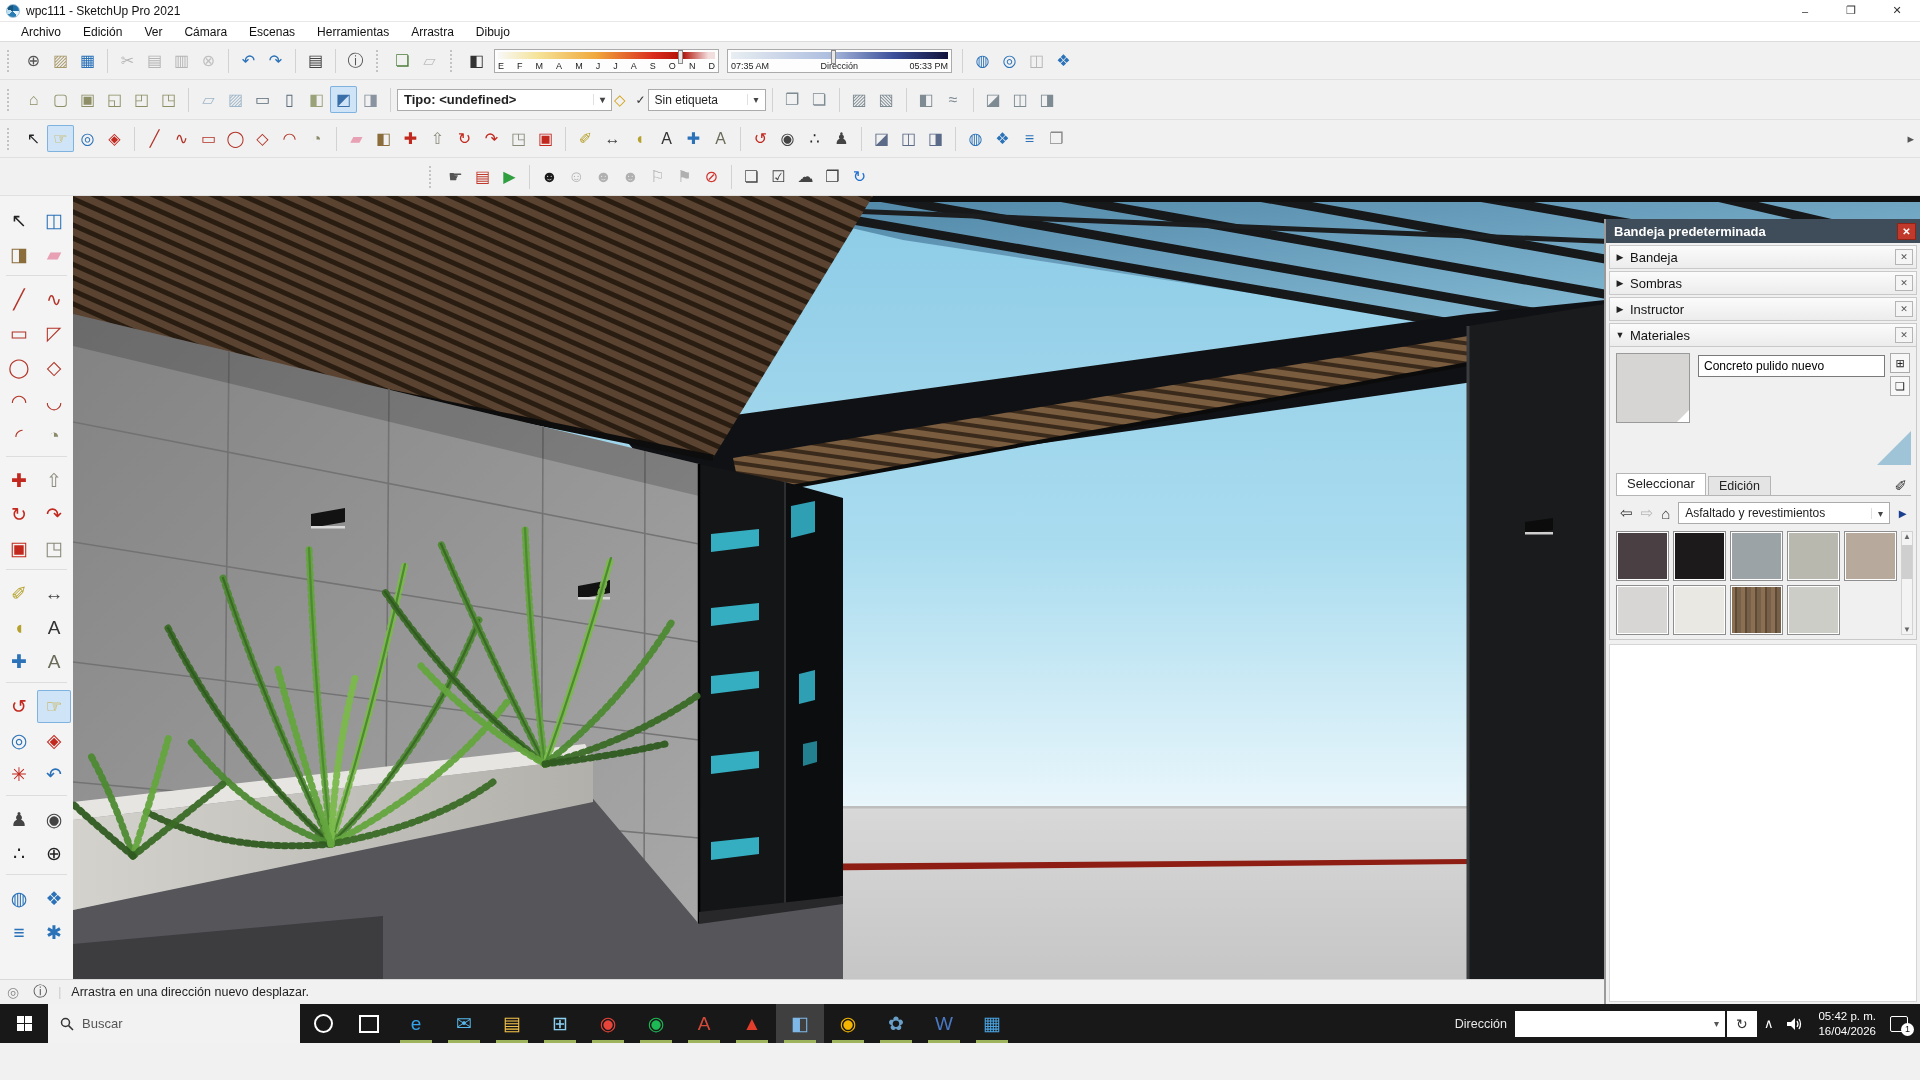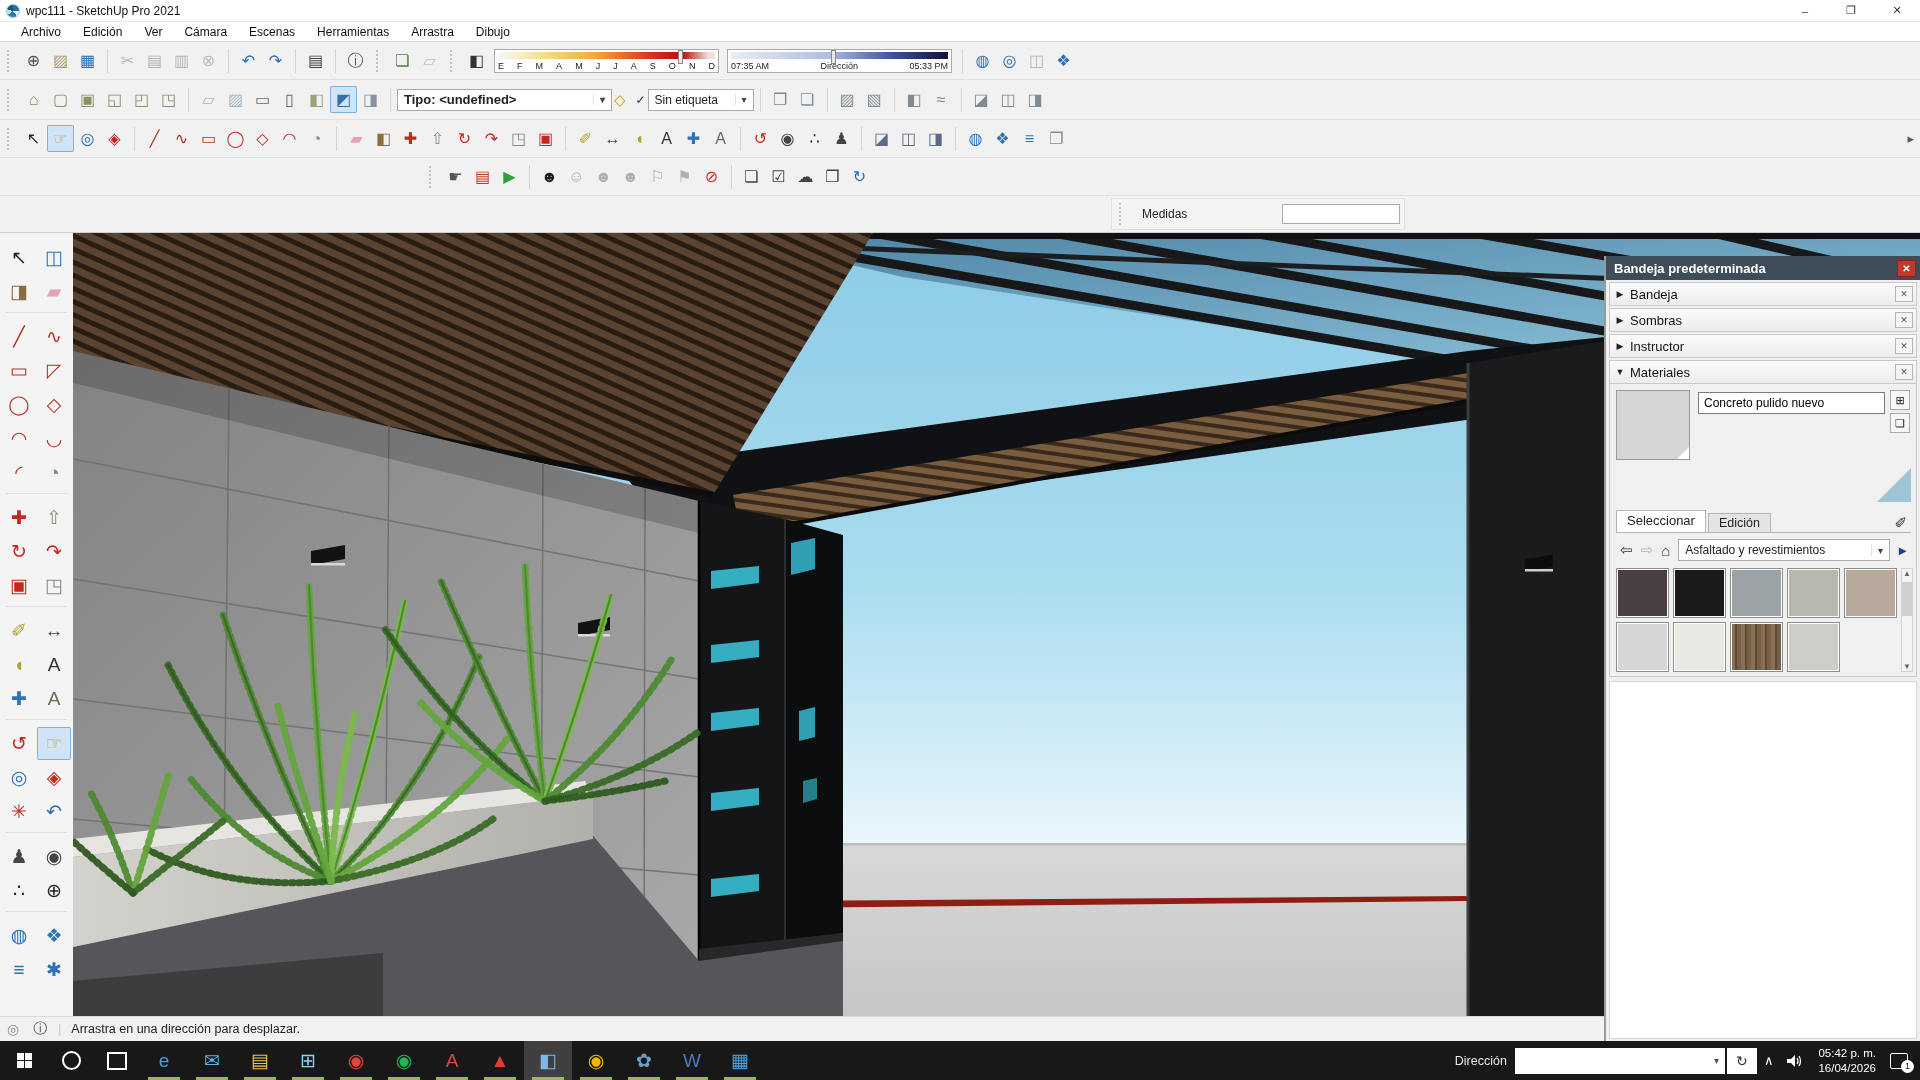--- a/index.html
+++ b/index.html
@@ -25,21 +25,21 @@
   .dd{background:#fff;border:1px solid #ababab;height:22px;display:flex;align-items:center;box-sizing:border-box;}
   .dd .dd-txt{padding:0 6px;white-space:nowrap;overflow:hidden;}
   .dd .chev{margin-left:auto;width:17px;text-align:center;color:#444;border-left:1px solid #e0e0e0;font-size:10px;}
   .slider{width:225px;height:24px;background:#fdfdfd;border:1px solid #ababab;box-sizing:border-box;position:relative;margin:0 4px;}
   .slider .grad{position:absolute;left:3px;right:3px;top:2px;height:7px;}
   .grad.months{background:linear-gradient(90deg,#f8f8f8,#f5e49a 18%,#f0a83c 45%,#d92b1e 72%,#b01005 85%,#f3dede 97%);}
   .grad.time{background:linear-gradient(90deg,#e8eef2,#aebedf 45%,#3c4f9a 75%,#10123a);}
   .slider .labels{position:absolute;left:3px;right:3px;bottom:1px;display:flex;justify-content:space-between;font-size:9px;color:#222;}
   .slider .thumb{position:absolute;top:0;width:5px;height:14px;background:#e9e9e9;border:1px solid #8a8a8a;box-sizing:border-box;}
   .tipo-box{width:215px;font-weight:bold;font-size:13px;}
-  .etiq-box{width:106px;}
+  .etiq-box{width:118px;}
   .check{color:#333;font-size:12px;margin:0 2px 0 8px;}
   .tag-glyph{color:#d4a017;font-size:15px;margin:0 2px;}
   .overflow-chev{margin-left:auto;margin-right:6px;color:#555;font-size:13px;}
   
   .medidas{margin-left:1112px;width:292px;height:30px;background:#f4f4f4;display:flex;align-items:center;box-shadow:0 0 0 1px #e2e2e2;}
   .medidas .lab{margin-left:10px;color:#222;}
   .medidas .field{margin-left:auto;margin-right:4px;width:118px;height:20px;background:#fff;border:1px solid #ababab;box-sizing:border-box;}
   
   .work{position:relative;height:783px;background:#f1f1f1;}
   .palette{position:absolute;left:0;top:0;width:73px;height:783px;background:#f4f4f4;
@@ -506,27 +506,20 @@
         </div>
         <div class="tb-ic">
           <span style="color: rgb(68, 68, 68);">❐</span>
         </div>
         <div class="tb-ic">
           <span style="color: rgb(31, 111, 208);">↻</span>
         </div>
       </div>
   </div>
 
-  <div class="tbrow r5">
-    <div class="medidas">
-      <div class="handle"></div>
-      <span class="lab">Medidas</span>
-      <div class="field"></div>
-    </div>
-  </div>
 
   <div class="work">
 
     <div class="palette">
 
     <div class="pal-tool">
           <span style="color: rgb(34, 34, 34);">↖</span>
         </div>
         <div class="pal-tool">
           <span style="color: rgb(43, 114, 184);">◫</span>
@@ -882,31 +875,38 @@
         </div>
       </div>
       <div class="tray-empty"></div>
     </div>
   </div>
 
   <div class="statusbar">
     <span class="st-ic">◎</span>
     <span class="st-ic" style="color:#444">ⓘ</span>
     <span class="st-sep">|</span>
-    <span class="st-hint">Arrastra en una dirección para desplazar.</span>
+    <span class="st-hint">Arrastra en una dirección nuevo desplazar.</span>
   </div>
 
   <div class="taskbar">
     <div class="tb-start">
       <div class="winlogo">
           <div></div>
           <div></div>
           <div></div>
           <div></div>
         </div>
+    </div>
+    <div class="tb-search">
+      <svg width="14" height="14" viewBox="0 0 14 14">
+        <circle cx="5.5" cy="5.5" r="4" fill="none" stroke="#333" stroke-width="1.5"></circle>
+        <line x1="8.6" y1="8.6" x2="13" y2="13" stroke="#333" stroke-width="1.5"></line>
+      </svg>
+      <span>Buscar</span>
     </div>
     <div class="tb-round">
         <div class="cortana"></div>
       </div>
     <div class="tb-round">
         <div class="taskview"></div>
       </div>
     <div style="display:flex;align-items:stretch;">
 
     <div class="tb-app">

